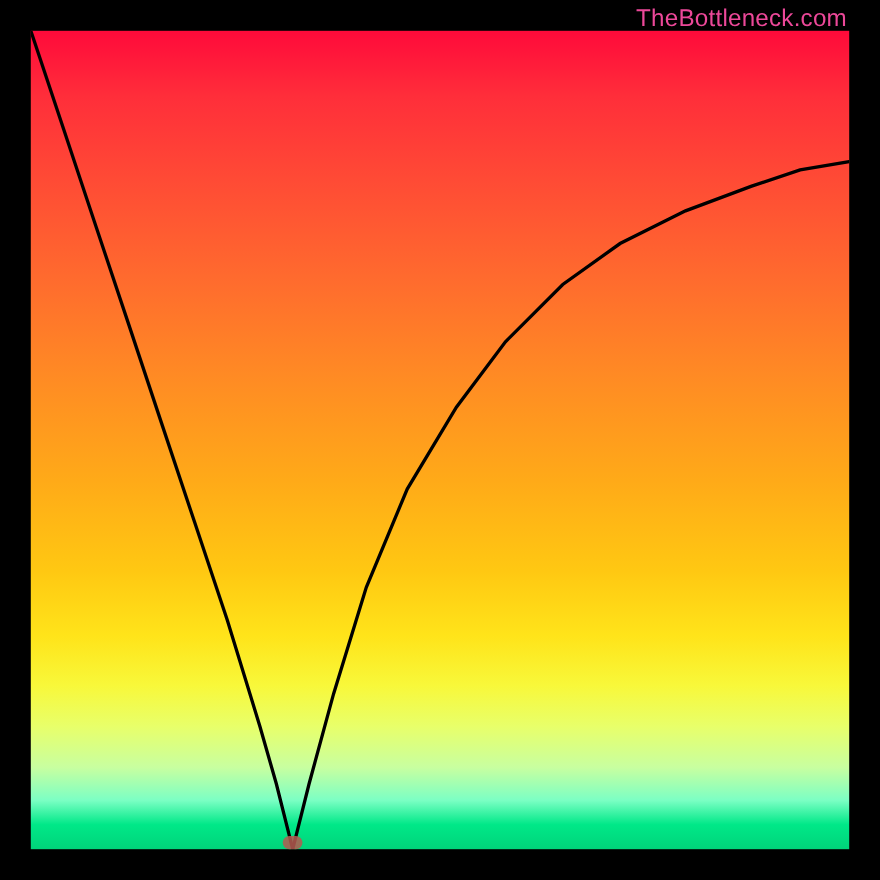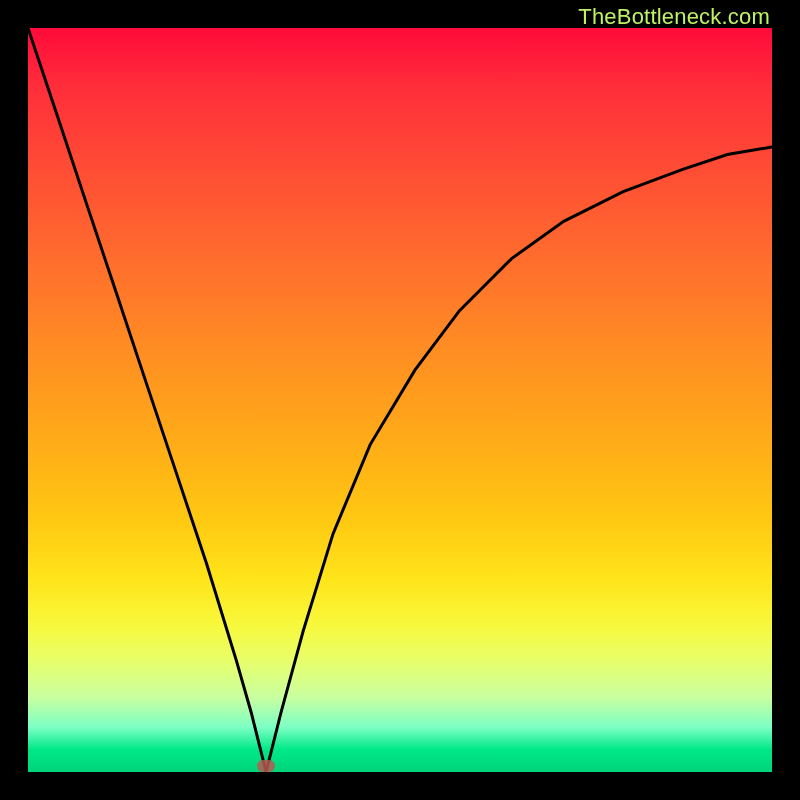--- a/index.html
+++ b/index.html
@@ -36,21 +36,21 @@
       #7cffc4 94%,
       #00e888 97%,
       #00d47a 100%
     );
   }
 
   .watermark {
     position: absolute;
     top: 4px;
     right: 30px;
-    color: #bef264;
+    color: #ec4899;
     font-size: 22px;
     font-weight: 500;
     letter-spacing: 0.2px;
     text-align: center;
   }
 
   svg.curve {
     position: absolute;
     left: 0;
     top: 0;

